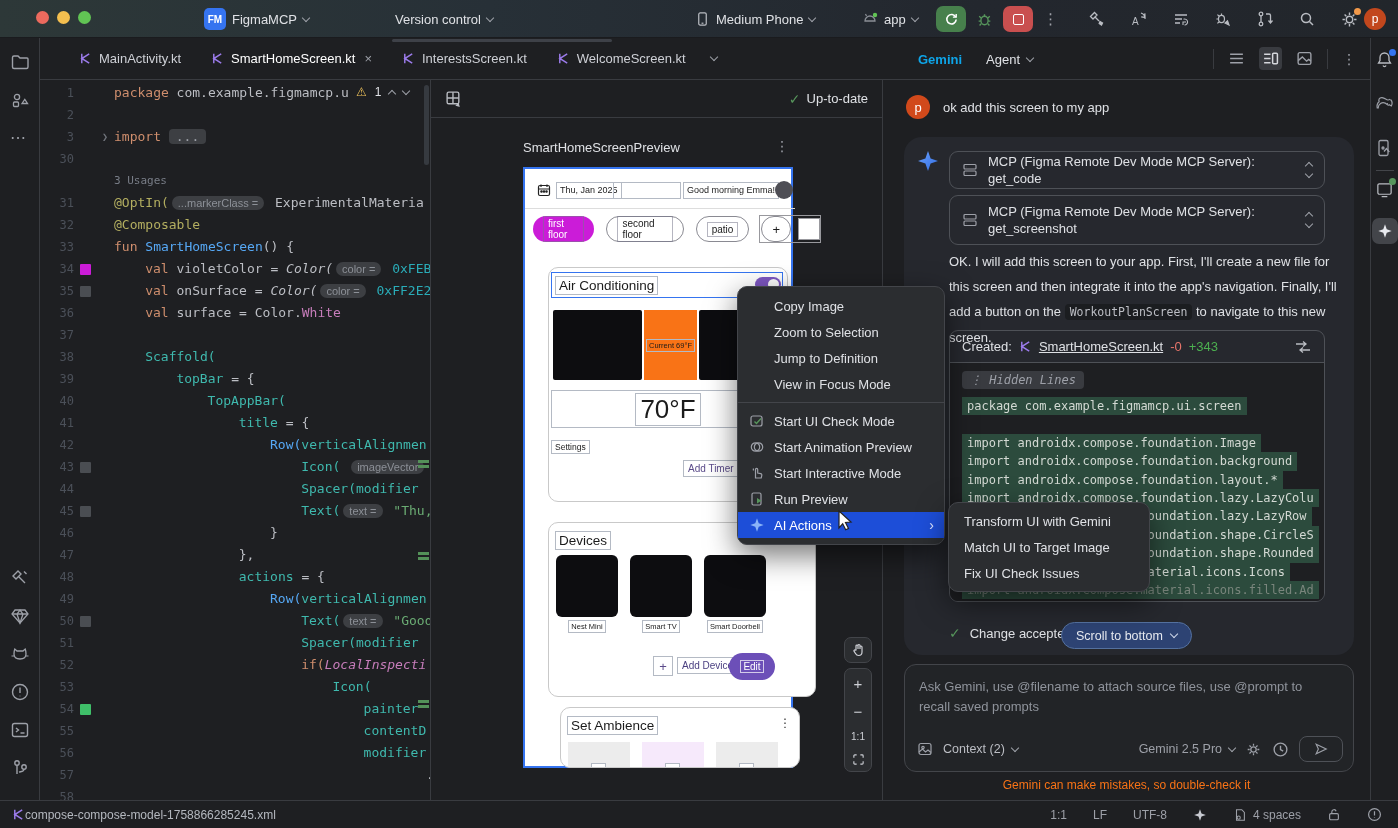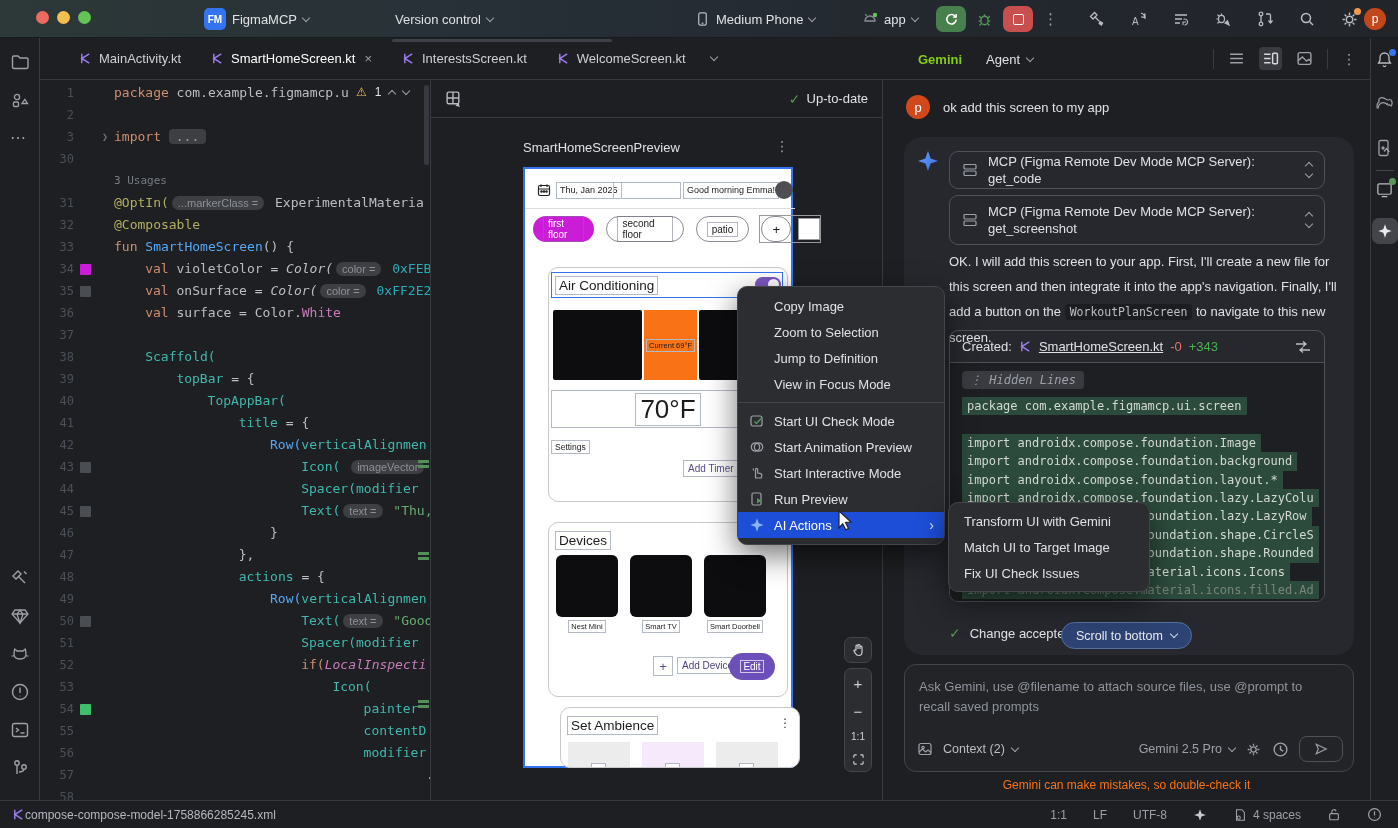--- a/index.html
+++ b/index.html
@@ -290,21 +290,21 @@
         </svg>
     </span>
     <svg width="17" height="17" viewBox="0 0 16 16" fill="none" stroke="#9da0a8" stroke-width="1.3">
         <rect x="2" y="2.5" width="12" height="11" rx="1.5"></rect>
         <path d="M2 10l4-3.5 4 4 2-1.6 2 1.6"></path>
       </svg>
     <span class="vdiv"></span>
     <span class="kebab" style="font-size:14px">⋮</span>
   </div>
   <div id="panelhead">
-    <span style="font-weight:bold;color:#84cc16">Gemini</span>
+    <span style="font-weight:bold;color:#0ea5e9">Gemini</span>
     <span style="display:flex;align-items:center;gap:7px">
       <span>Agent</span>
       <span class="chev"></span>
     </span>
   </div>
 </div>
 <div id="tabs-scroll" class="abs"></div>
 
 <div id="editor">
   <div id="code">
@@ -416,21 +416,21 @@
       </div>
       <div class="pf black" style="left:150px;top:42px;width:86px;height:70px"></div>
       <div class="pf bx" style="left:2px;top:122px;width:234px;height:38px;display:flex;align-items:center;justify-content:center">
         <span class="bx" style="font-size:26px;font-weight:300;padding:0 4px">70°F</span>
       </div>
       <div class="pf bx" style="left:2px;top:172px;font-size:8.5px;padding:1px 3px">Settings</div>
       <div class="pf bx" style="left:134px;top:192px;font-size:10px;color:#5b4b8a;padding:2px 4px">Add Timer</div>
       <div class="pf pill-purple" style="left:188px;top:188px;width:48px;height:26px;font-size:10px">A</div>
     </div>
 
-    <div class="pcard" style="left:23px;top:353px;width:240px;height:175px">
+    <div class="pcard" style="left:23px;top:353px;width:268px;height:175px">
       <div class="pf bx" style="left:6px;top:8px;padding:1px 3px;font-size:13.5px">Devices</div>
       <div class="pf kb" style="right:8px;top:8px">⋮</div>
       <div class="pf" id="devicetiles" style="left:7px;top:32px;display:flex;gap:12px">
           <div style="display: flex; flex-direction: column; align-items: center; gap: 3px; width: 62px;">
             <div class="black" style="width: 62px; height: 62px; border-radius: 6px;"></div>
             <span class="bx" style="font-size: 7.5px; padding: 1px 2px; white-space: nowrap;">Nest Mini</span>
           </div>
           <div style="display: flex; flex-direction: column; align-items: center; gap: 3px; width: 62px;">
             <div class="black" style="width: 62px; height: 62px; border-radius: 6px;"></div>
             <span class="bx" style="font-size: 7.5px; padding: 1px 2px; white-space: nowrap;">Smart TV</span>

